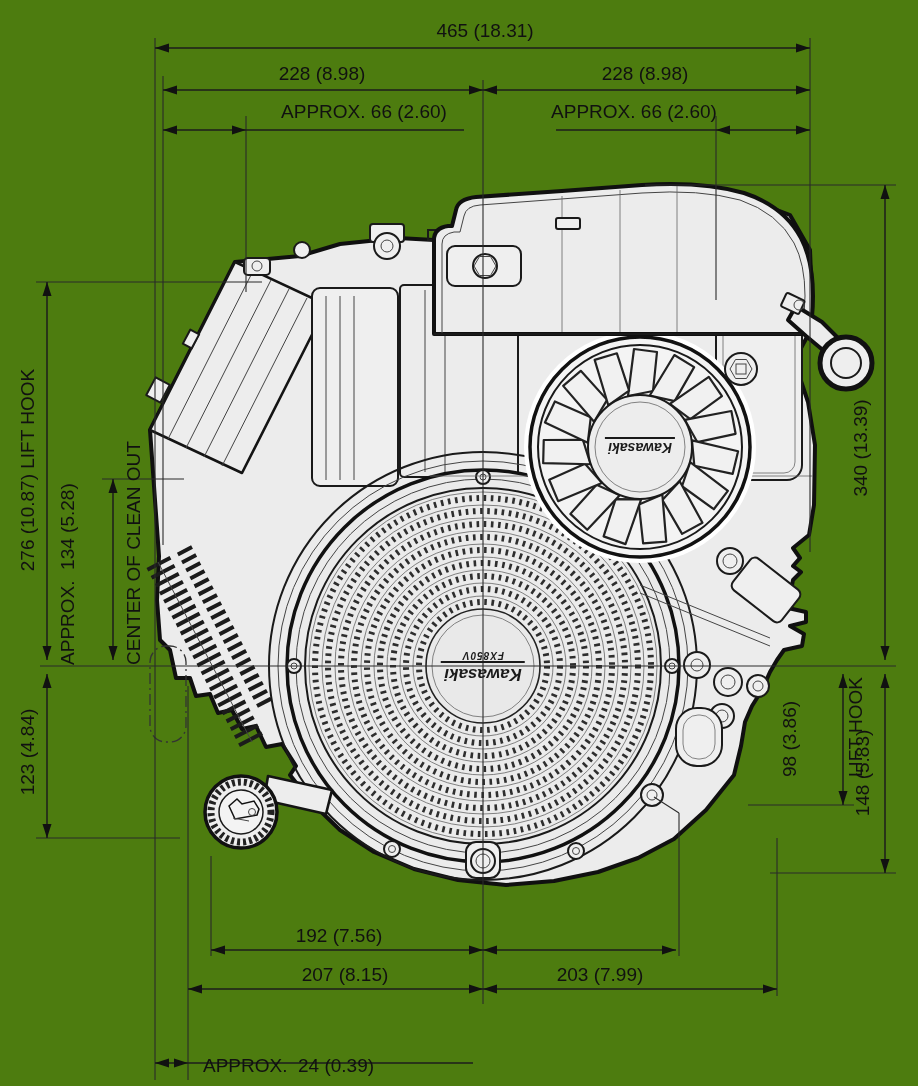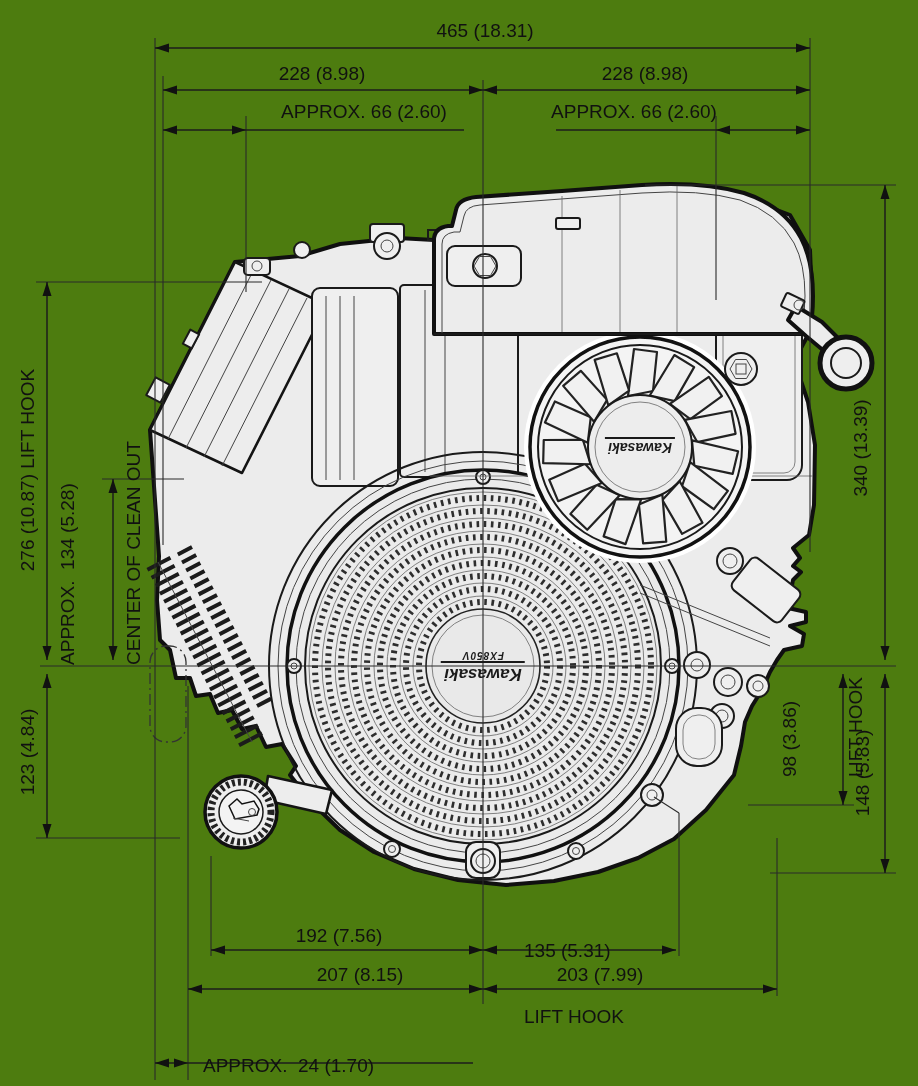--- a/index.html
+++ b/index.html
@@ -308,28 +308,24 @@
 <div class="lbl rot" style="left:28px;top:752px;">123 (4.84)</div>
 
 <div class="lbl rot" style="left:861px;top:448px;">340 (13.39)</div>
 <div class="lbl rot" style="left:812px;top:727px;">
   <div>98 (3.86)</div>
   <div>LIFT HOOK</div>
 </div>
 <div class="lbl rot" style="left:863px;top:773px;">148 (5.83)</div>
 
 <div class="lbl" style="left:339px;top:936px;">192 (7.56)</div>
-<div class="lbl tl" style="left:524px;top:896px;">
-  <div>135 (5.31)</div>
-  <div>LIFT HOOK</div>
-</div>
-<div class="lbl" style="left:360px;top:975px;">207 (8.15)</div>
+<div class="lbl" style="left:345px;top:975px;">207 (8.15)</div>
 <div class="lbl" style="left:600px;top:975px;">203 (7.99)</div>
 <div class="lbl tl" style="left:203px;top:1011px;">
-  <div>APPROX.  24 (1.70)</div>
+  <div>APPROX.  24 (0.39)</div>
   
 </div>
 
 <div class="hub" style="left:483px;top:667px;">
   <div class="brand" style="font-size:17px;">Kawasaki</div>
   <div class="model">FX850V</div>
 </div>
 <div class="hub" style="left:640px;top:447px;">
   <div class="brand" style="font-size:14px;">Kawasaki</div>
 </div>

